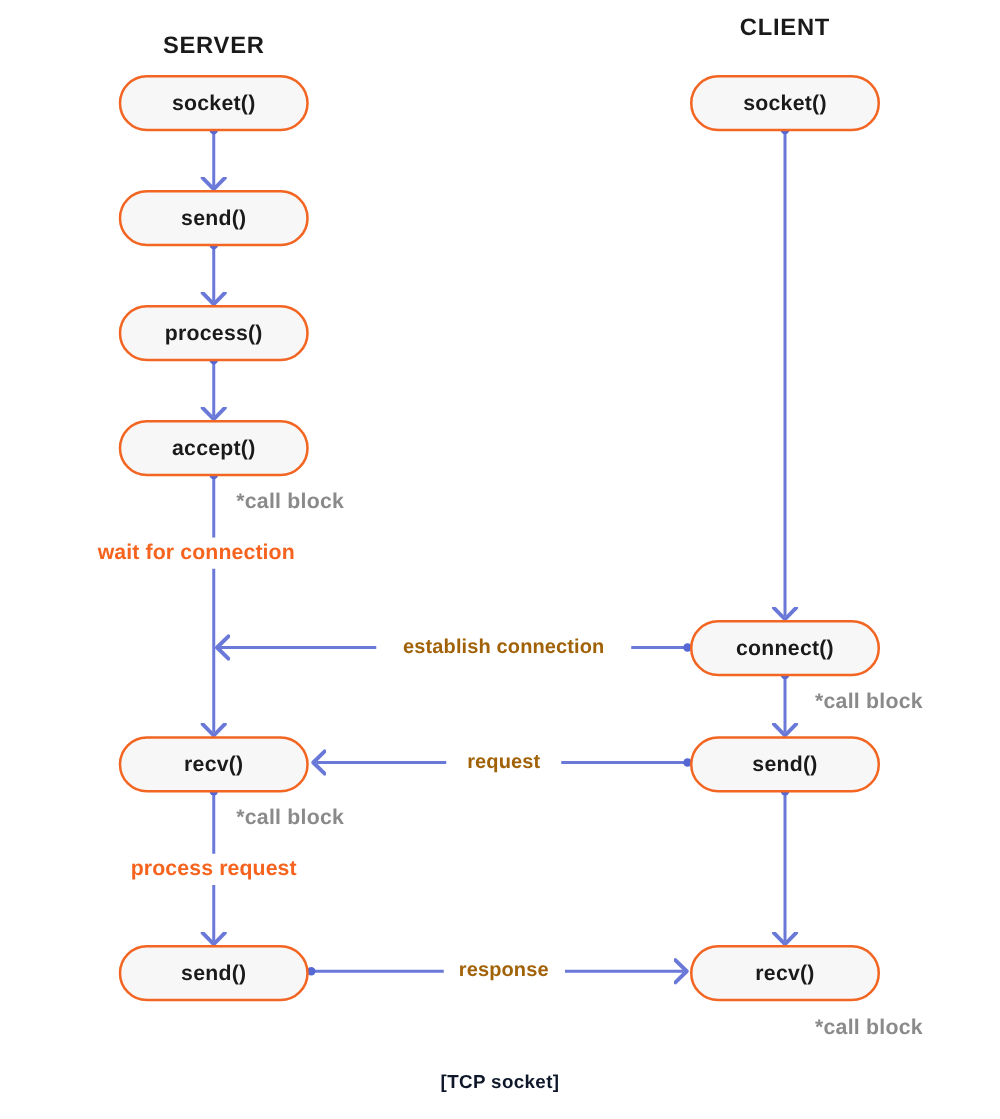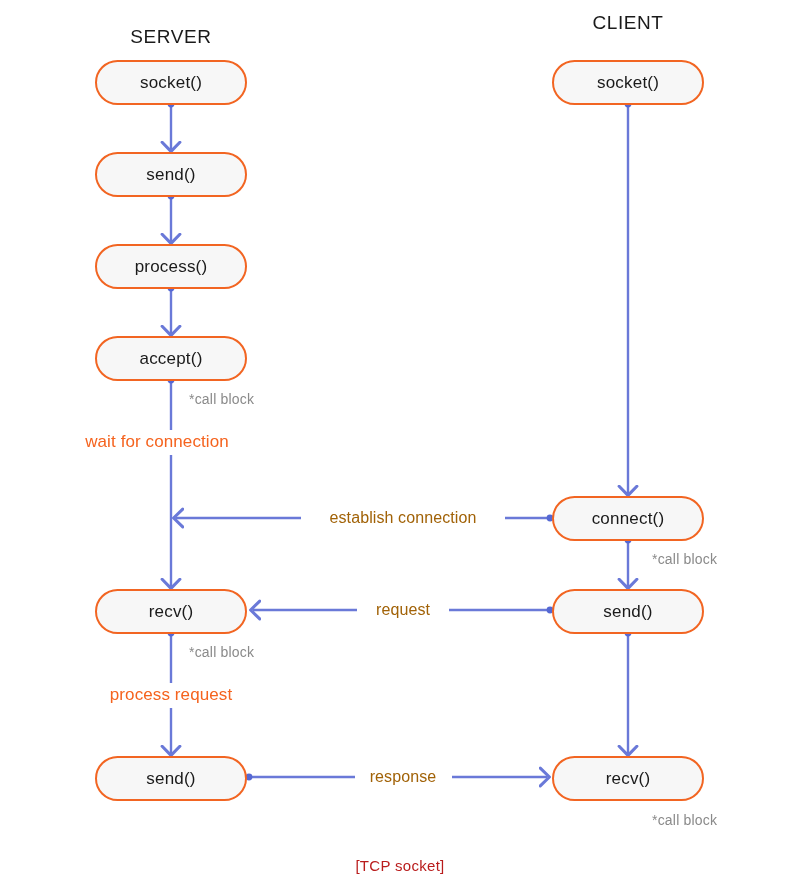--- a/index.html
+++ b/index.html
@@ -12,20 +12,21 @@
     height: 895px;
     position: relative;
     font-family: "Liberation Sans", "DejaVu Sans", sans-serif;
     overflow: hidden;
   }
   #diagram-root {
     position: absolute;
     left: 0; top: 0;
     width: 800px;
     height: 895px;
+    font-weight: bold;
   }
   svg.wires {
     position: absolute;
     left: 0; top: 0;
     width: 800px;
     height: 895px;
     pointer-events: none;
   }
   .col-title {
     position: absolute;
@@ -67,29 +68,29 @@
     font-size: 17px;
     color: #f5631e;
     background: #ffffff;
     padding: 1px 6px;
     white-space: nowrap;
     transform: translate(-50%, -50%);
     letter-spacing: 0.1px;
   }
   .note {
     position: absolute;
-    font-size: 14px;
+    font-size: 17px;
     color: #8a8a8a;
     white-space: nowrap;
     letter-spacing: 0.2px;
   }
   .caption {
     position: absolute;
     font-size: 15px;
-    color: #b91c1c;
+    color: #0f172a;
     white-space: nowrap;
     transform: translateX(-50%);
     letter-spacing: 0.3px;
     text-align: right;
   }
 </style>
 </head>
 <body>
 
 <div id="diagram-root">

